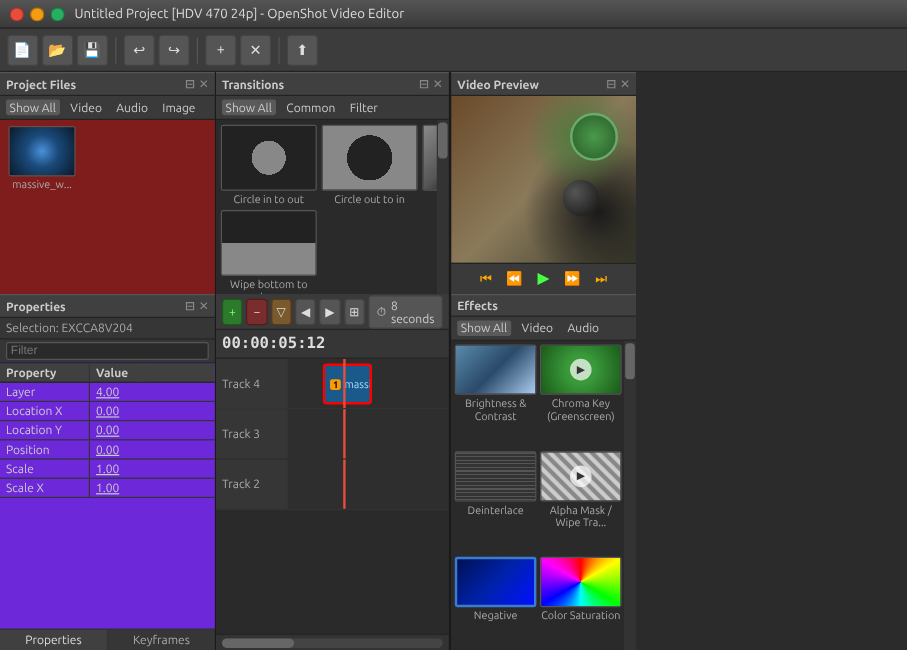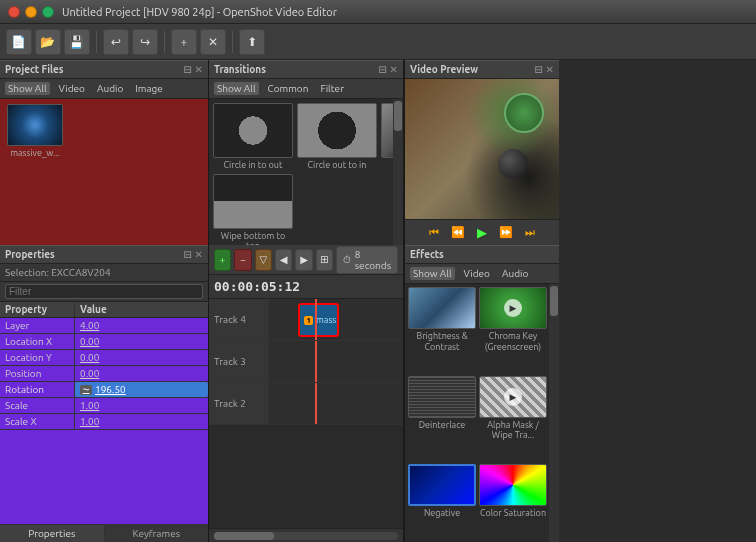--- a/index.html
+++ b/index.html
@@ -56,21 +56,21 @@
     
     #main {
       display: flex;
       height: calc(542px - 60px);
     }
 
     
     #left-area {
       display: flex;
       flex-direction: column;
-      width: 209px;
+      width: 180px;
       flex-shrink: 0;
       justify-content: space-between;
     }
 
     
     .panel-header {
       background: #404040;
       border-bottom: 1px solid #222;
       border-top: 1px solid #555;
       padding: 3px 5px;
@@ -631,21 +631,21 @@
   </style>
 </head>
 <body>
 
 <div id="titlebar">
   <div class="window-controls">
     <div class="wc wc-close"></div>
     <div class="wc wc-min"></div>
     <div class="wc wc-max"></div>
   </div>
-  <span>Untitled Project [HDV 980 24p] - OpenShot Video Editor</span>
+  <span>Untitled Project [HDV 470 24p] - OpenShot Video Editor</span>
 </div>
 
 <div id="toolbar">
   <div class="tb-btn">📄</div>
   <div class="tb-btn">📂</div>
   <div class="tb-btn">💾</div>
   <div class="tb-sep"></div>
   <div class="tb-btn">↩</div>
   <div class="tb-btn">↪</div>
   <div class="tb-sep"></div>
@@ -711,27 +711,20 @@
           <div class="prop-val">0.00</div>
         </div>
         <div class="prop-row">
           <div class="prop-name">Location Y</div>
           <div class="prop-val">0.00</div>
         </div>
         <div class="prop-row">
           <div class="prop-name">Position</div>
           <div class="prop-val">0.00</div>
         </div>
-        <div class="prop-row highlighted prop-row-rotation">
-          <div class="prop-name">Rotation</div>
-          <div class="prop-val">
-            <div class="curve-icon">〜</div>
-            <span>196.50</span>
-          </div>
-        </div>
         <div class="prop-row">
           <div class="prop-name">Scale</div>
           <div class="prop-val">1.00</div>
         </div>
         <div class="prop-row">
           <div class="prop-name">Scale X</div>
           <div class="prop-val">1.00</div>
         </div>
       </div>
       <div class="prop-tabs">

